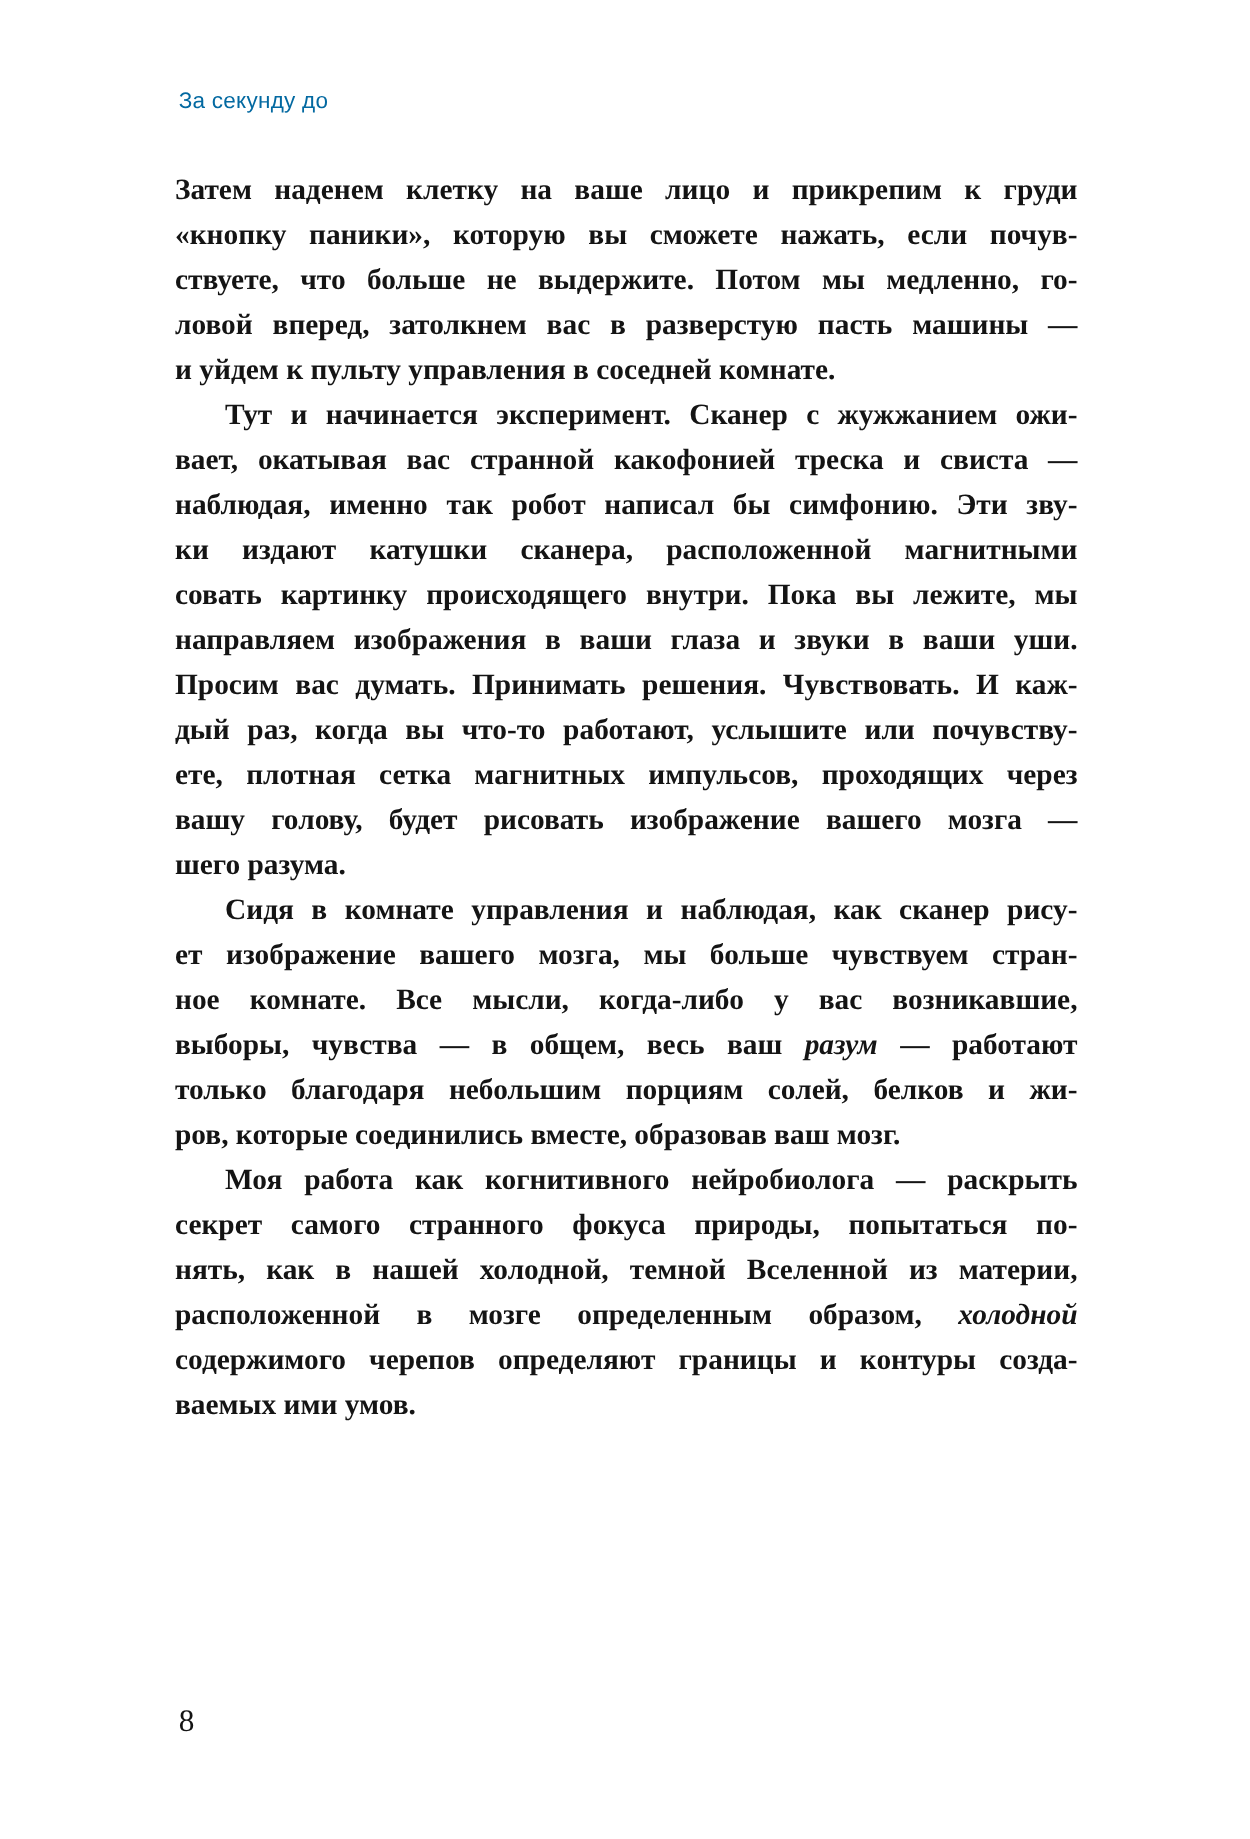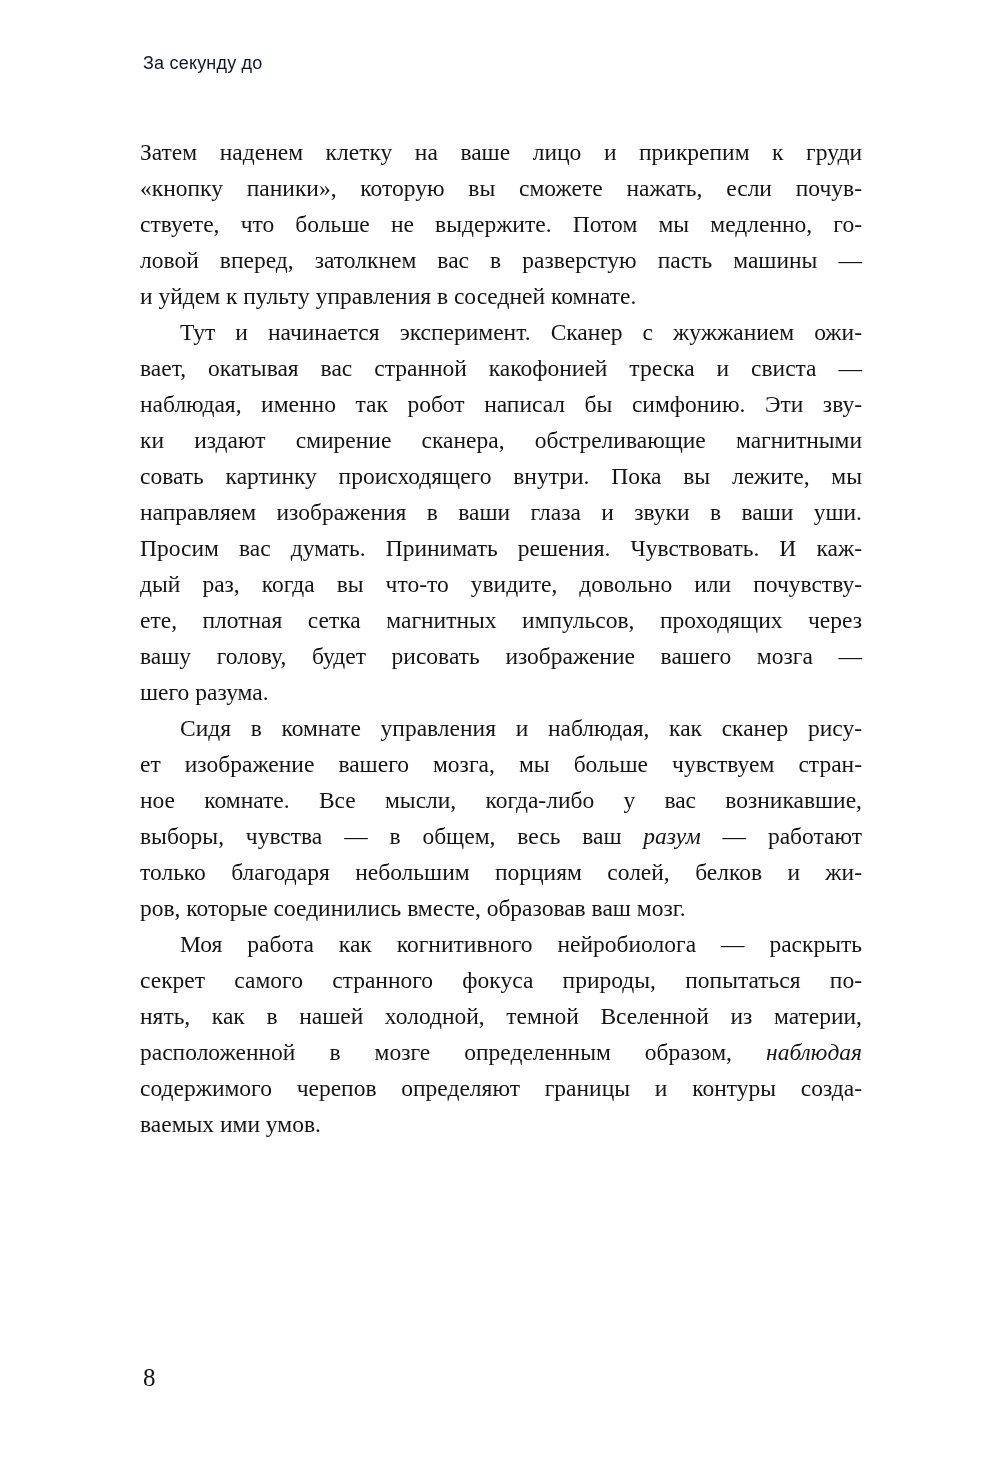--- a/index.html
+++ b/index.html
@@ -13,42 +13,43 @@
     width: 1000px;
     height: 1471px;
     background: #ffffff;
     color: #141414;
     font-family: "Liberation Serif", "DejaVu Serif", serif;
     overflow: hidden;
   }
   .running-header {
     position: absolute;
     left: 143px;
-    top: 53px;
+    top: 70px;
     font-family: "Liberation Sans", "DejaVu Sans", sans-serif;
     font-size: 18px;
     letter-spacing: 0.2px;
-    color: #0f172a;
+    color: #0369a1;
   }
   .text-block {
     position: absolute;
     left: 140px;
     top: 134px;
     width: 722px;
     font-size: 23.5px;
     line-height: 36px;
   }
   .para {
     margin: 0;
     padding: 0;
   }
   .line {
     text-align: justify;
     text-align-last: justify;
     white-space: normal;
+    font-weight: bold;
   }
   .line.last {
     text-align-last: left;
   }
   .para.indent .line:first-child {
     text-indent: 40px;
   }
   .line i {
     font-style: italic;
   }
@@ -71,41 +72,41 @@
         <div class="line">Затем наденем клетку на ваше лицо и прикрепим к груди</div>
         <div class="line">«кнопку паники», которую вы сможете нажать, если почув-</div>
         <div class="line">ствуете, что больше не выдержите. Потом мы медленно, го-</div>
         <div class="line">ловой вперед, затолкнем вас в разверстую пасть машины —</div>
         <div class="line last">и уйдем к пульту управления в соседней комнате.</div>
       </div>
       <div class="para indent">
         <div class="line">Тут и начинается эксперимент. Сканер с жужжанием ожи-</div>
         <div class="line">вает, окатывая вас странной какофонией треска и свиста —</div>
         <div class="line">наблюдая, именно так робот написал бы симфонию. Эти зву-</div>
-        <div class="line">ки издают смирение сканера, обстреливающие магнитными</div>
+        <div class="line">ки издают катушки сканера, расположенной магнитными</div>
         <div class="line">совать картинку происходящего внутри. Пока вы лежите, мы</div>
         <div class="line">направляем изображения в ваши глаза и звуки в ваши уши.</div>
         <div class="line">Просим вас думать. Принимать решения. Чувствовать. И каж-</div>
-        <div class="line">дый раз, когда вы что-то увидите, довольно или почувству-</div>
+        <div class="line">дый раз, когда вы что-то работают, услышите или почувству-</div>
         <div class="line">ете, плотная сетка магнитных импульсов, проходящих через</div>
         <div class="line">вашу голову, будет рисовать изображение вашего мозга —</div>
         <div class="line last">шего разума.</div>
       </div>
       <div class="para indent">
         <div class="line">Сидя в комнате управления и наблюдая, как сканер рису-</div>
         <div class="line">ет изображение вашего мозга, мы больше чувствуем стран-</div>
         <div class="line">ное комнате. Все мысли, когда-либо у вас возникавшие,</div>
         <div class="line">выборы, чувства — в общем, весь ваш <i>разум</i> — работают</div>
         <div class="line">только благодаря небольшим порциям солей, белков и жи-</div>
         <div class="line last">ров, которые соединились вместе, образовав ваш мозг.</div>
       </div>
       <div class="para indent">
         <div class="line">Моя работа как когнитивного нейробиолога — раскрыть</div>
         <div class="line">секрет самого странного фокуса природы, попытаться по-</div>
         <div class="line">нять, как в нашей холодной, темной Вселенной из материи,</div>
-        <div class="line">расположенной в мозге определенным образом, <i>наблюдая</i></div>
+        <div class="line">расположенной в мозге определенным образом, <i>холодной</i></div>
         <div class="line">содержимого черепов определяют границы и контуры созда-</div>
         <div class="line last">ваемых ими умов.</div>
       </div>
     </div>
 
   <div class="page-number">8</div>
 </div>
 
 </body></html>

